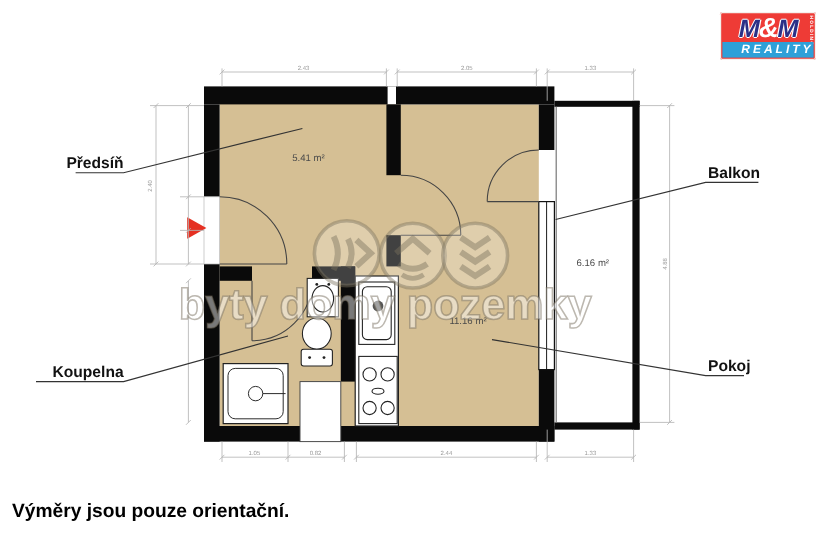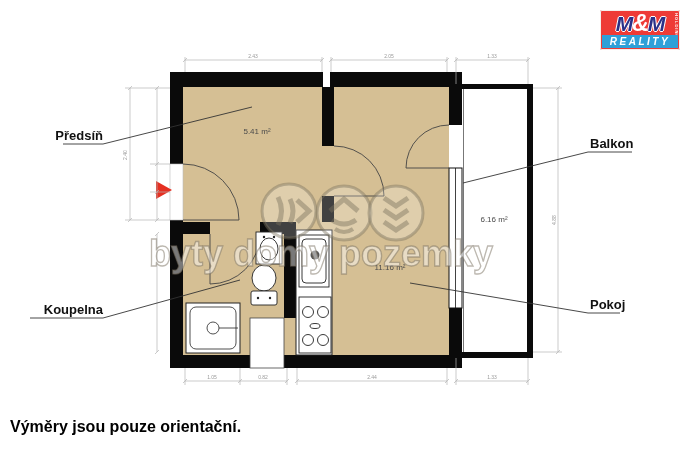--- a/index.html
+++ b/index.html
@@ -13,21 +13,21 @@
   #logo{position:absolute;left:600px;top:10px;width:80px;height:40px;background:#ee3b36;
         border-radius:2px;box-shadow:0 0 0 1px #f5f0ec inset;}
   #logo .mm-row{position:absolute;left:0;top:0;width:100%;height:26px;text-align:center;
         font-weight:bold;font-style:italic;font-size:21px;line-height:26px;letter-spacing:-1px;}
   #logo .mm-row .m{color:#2b3087;text-shadow:-1px 0 #fff,1px 0 #fff,0 -1px #fff,0 1px #fff;}
   #logo .mm-row .amp{color:#ffffff;font-size:23px;}
   #logo .holding{position:absolute;right:1px;top:3px;writing-mode:vertical-rl;
         font-size:4px;color:#fff;letter-spacing:1px;font-weight:bold;}
   #logo .band{position:absolute;left:2px;right:2px;bottom:2px;height:13px;background:#2ea0d8;
         color:#fff;font-weight:bold;font-style:italic;font-size:10px;line-height:13px;
-        text-align:center;letter-spacing:2.5px;}
+        text-align:right;letter-spacing:2.5px;}
   
   #caption{position:absolute;left:10px;top:418px;font-size:16px;font-weight:bold;color:#000;}
 </style>
 </head>
 <body>
 
 <div id="stage">
 
   <svg width="686" height="457" viewBox="0 0 686 457">
 

